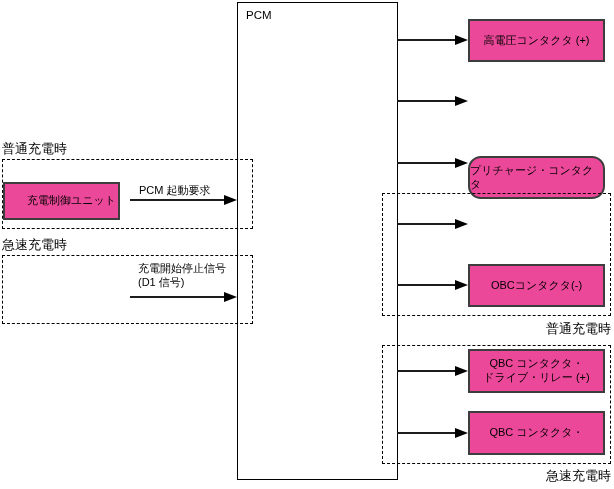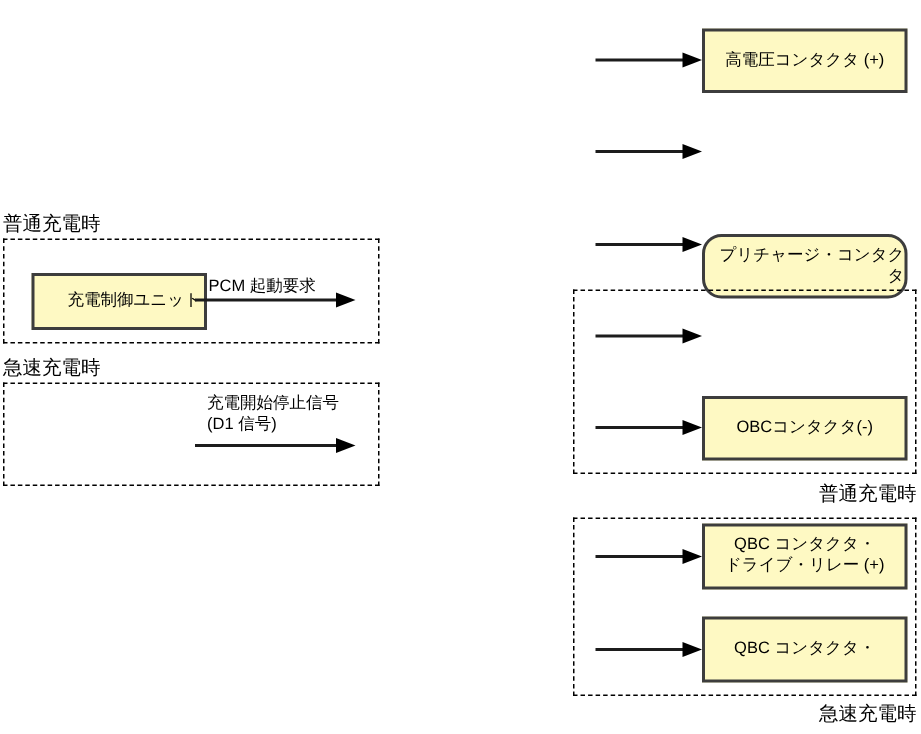--- a/index.html
+++ b/index.html
@@ -18,24 +18,24 @@
   .gB-dash{left:2px;top:255px;width:251px;height:69px;}
   .gN-dash{left:382px;top:193px;width:229px;height:123px;}
   .gQ-dash{left:382px;top:345px;width:229px;height:119px;}
   
   .group-label{position:absolute;white-space:nowrap;font-size:13px;}
   .gA-label{left:2px;top:140px;}
   .gB-label{left:2px;top:236px;}
   .gN-label{left:382px;top:320px;width:229px;text-align:right;}
   .gQ-label{left:382px;top:467px;width:229px;text-align:right;}
   
-  .solid-box{position:absolute;border:2px solid #3d3d3d;box-sizing:border-box;background:#fef9c3;
+  .solid-box{position:absolute;border:2px solid #3d3d3d;box-sizing:border-box;background:#ec4899;
     display:flex;flex-direction:column;align-items:center;justify-content:center;
-    text-align:right;line-height:1.25;}
-  .src-box{left:21px;width:117px;height:38px;padding-left:20px;}
+    text-align:left;line-height:1.25;}
+  .src-box{left:3px;width:117px;height:38px;padding-left:20px;}
   .srcA{top:182px;}
   .srcB{top:277px;}
   .out-box{left:468px;width:137px;height:43px;}
   .outb1{top:19px;}  .outb2{top:80px;}  .outb3{top:156px;border-radius:13px;}
   .outb4{top:203px;} .outb5{top:264px;}
   .outb6{top:349px;height:44px;} .outb7{top:411px;height:44px;}
   
   .signal-label{position:absolute;white-space:nowrap;font-size:11px;}
   .sigA{left:139px;top:183px;}
   .sigB1{left:138px;top:261px;}
@@ -49,20 +49,23 @@
   .arrR{left:397px;width:71px;}
   .aB1{top:195px;} .aB2{top:292px;}
   .aR1{top:35px;} .aR2{top:96px;} .aR3{top:158px;} .aR4{top:219px;}
   .aR5{top:280px;} .aR6{top:366px;} .aR7{top:428px;}
 </style>
 </head>
 <body>
 
 <div class="canvas">
 
+  <div class="pcm-box">
+    <span class="pcm-label">PCM</span>
+  </div>
 
   <div class="group-label gA-label">普通充電時</div>
   <div class="dashed-box gA-dash"></div>
   <div class="solid-box src-box srcA">
     <span>充電制御ユニット</span>
   </div>
   <div class="signal-label sigA">PCM 起動要求</div>
   <div class="arrow arrL aB1">
     <div class="al"></div>
     <div class="ah"></div>

